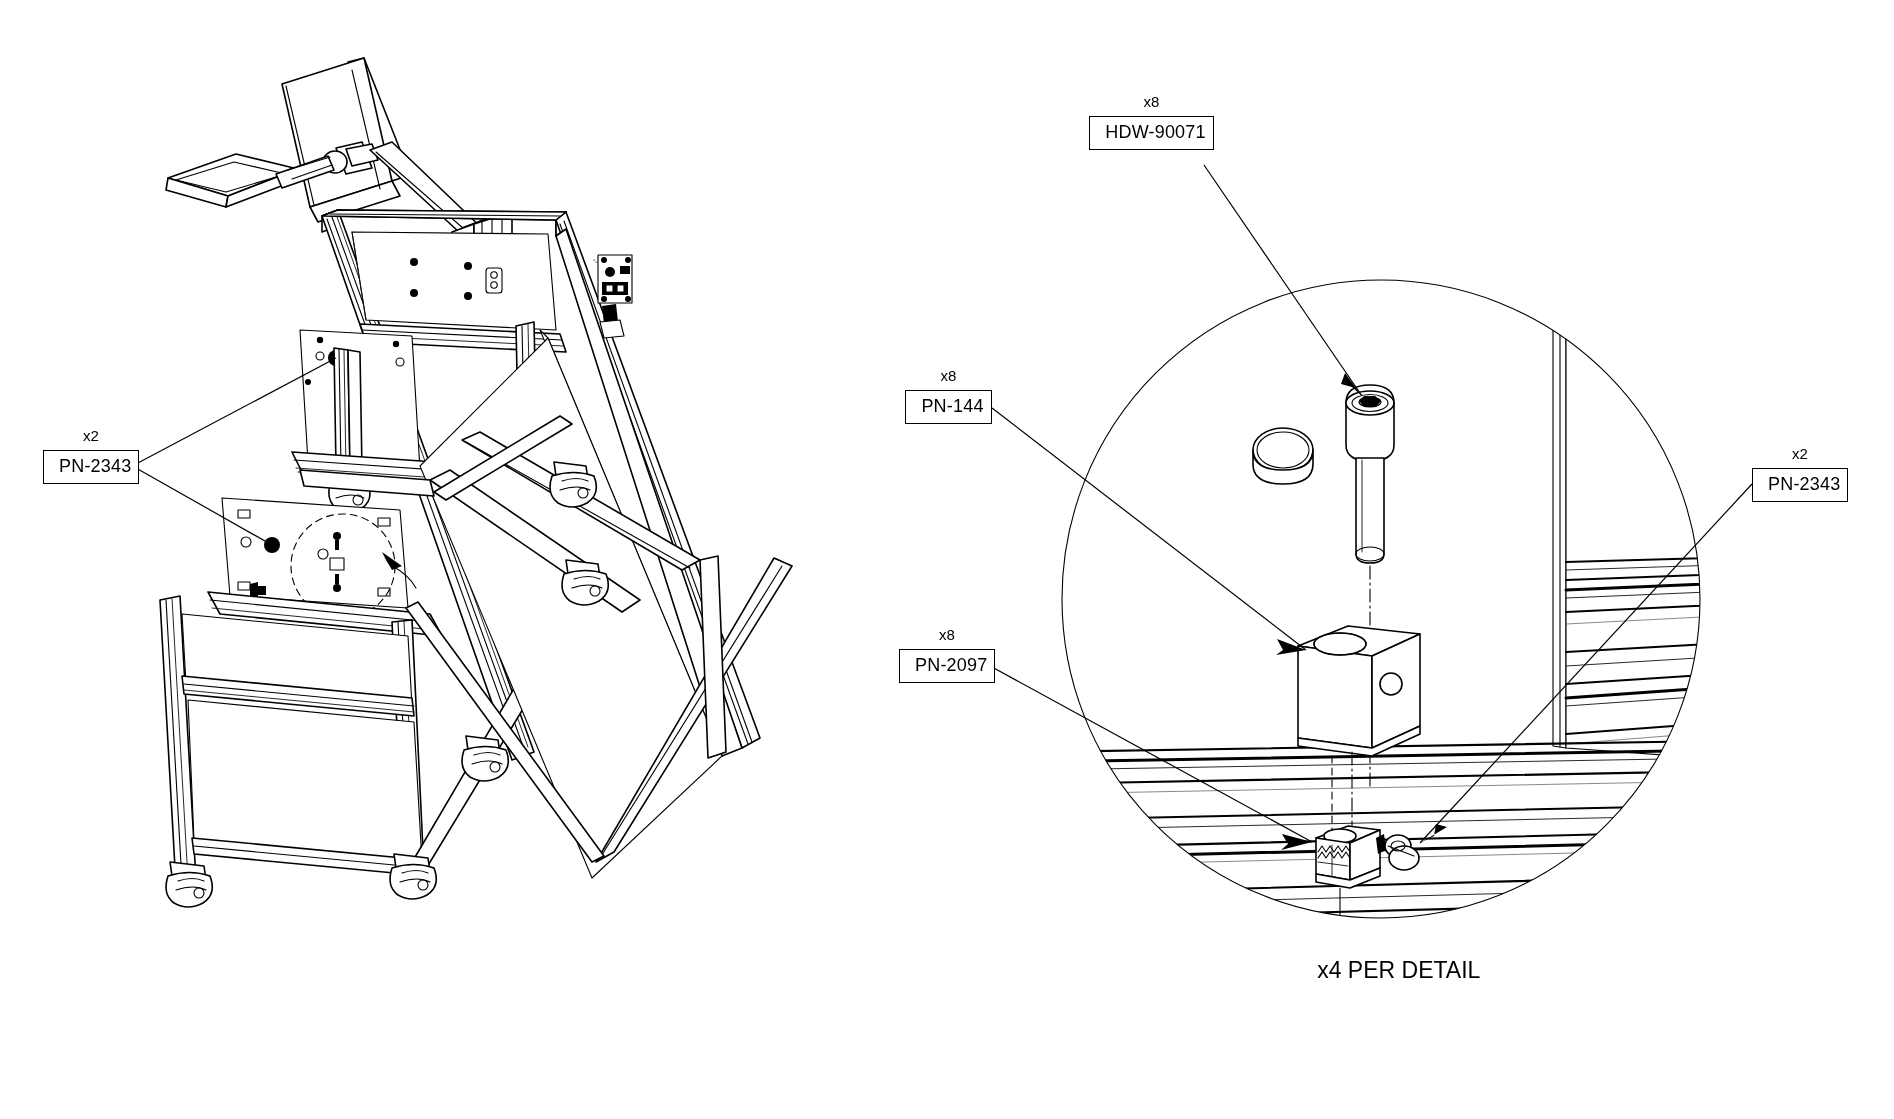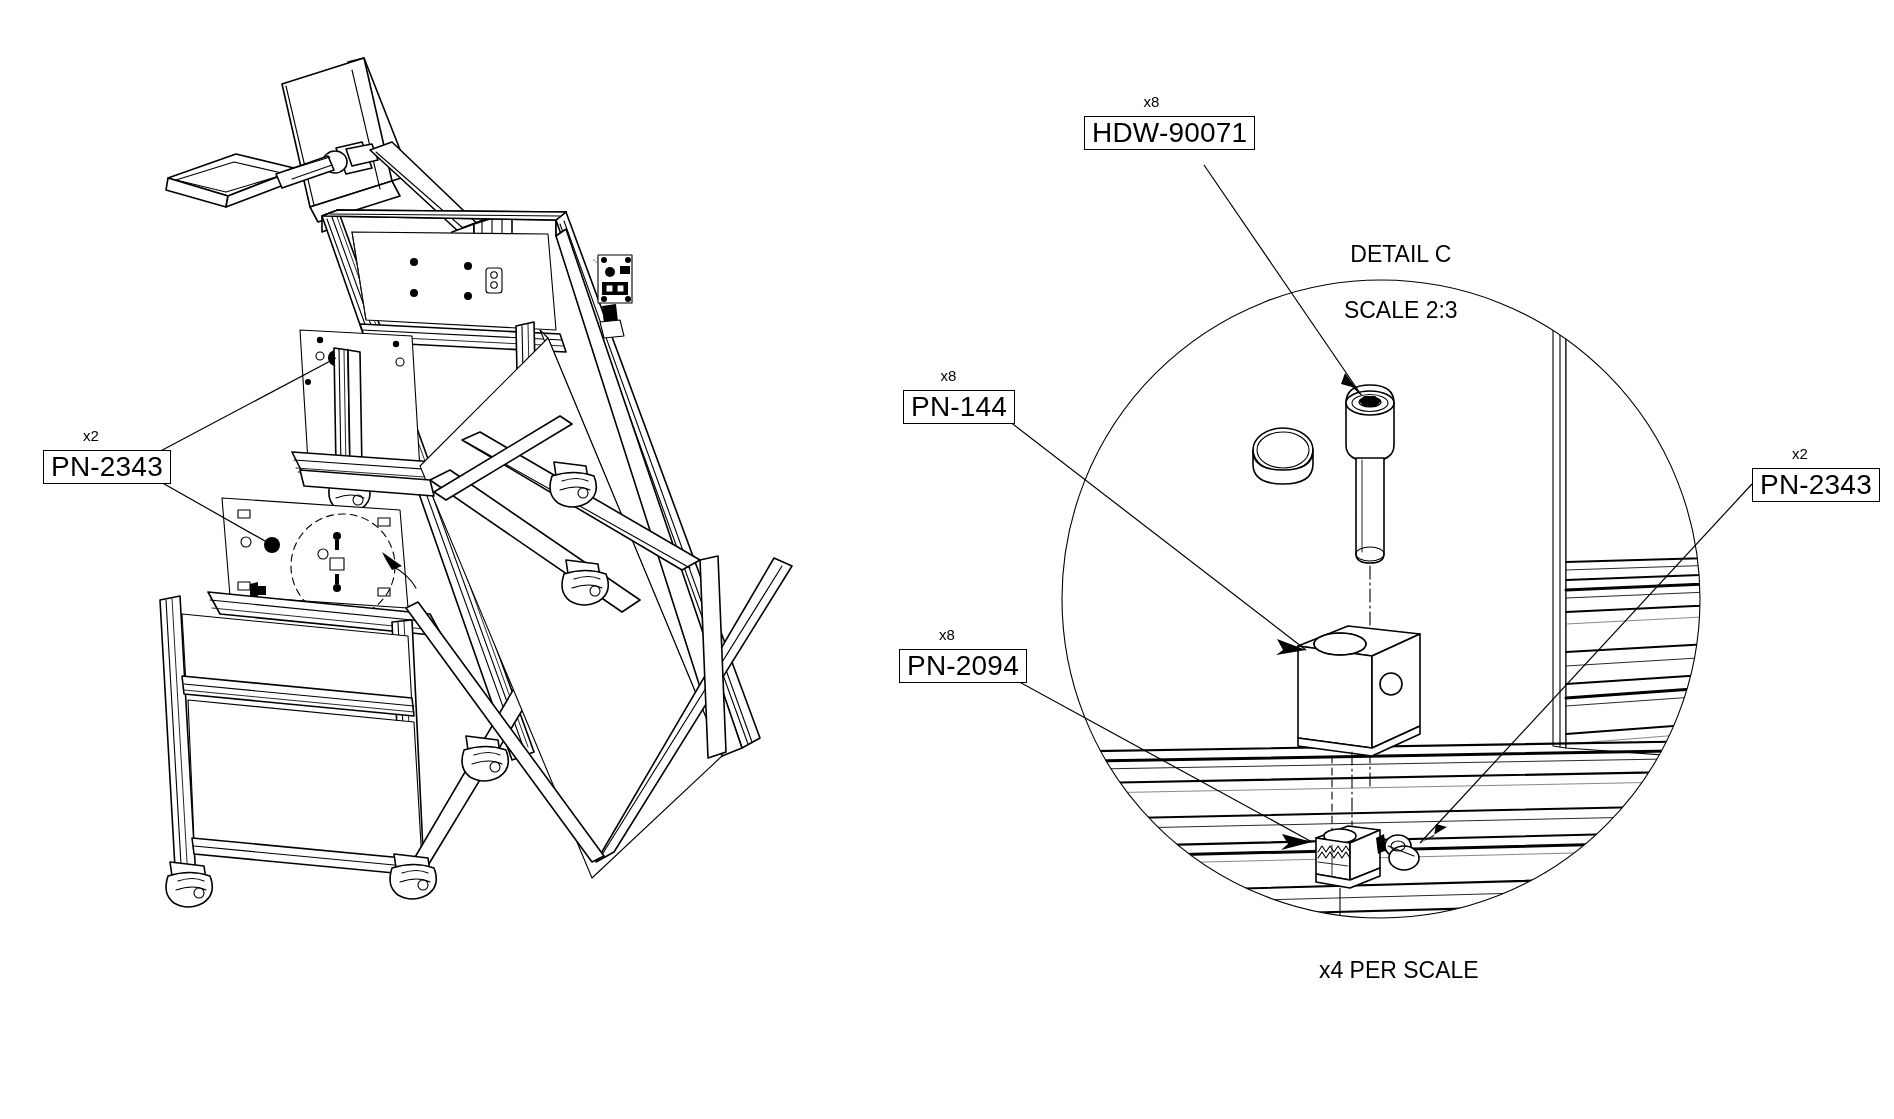--- a/index.html
+++ b/index.html
@@ -40,23 +40,23 @@
     line-height: 24px;
     letter-spacing: 0.2px;
     color: #000;
     display: block;
     margin-bottom: 2px;
   }
   .callout .pn {
     display: inline-block;
     border: 1.8px solid #000;
     background: #fff;
-    font-size: 28px;
+    font-size: 18px;
     line-height: 27px;
-    padding: 2px 7px 3px 7px;
+    padding: 2px 7px 3px 15px;
     white-space: nowrap;
     letter-spacing: 0.2px;
   }
   .freetext {
     position: absolute;
     font-size: 23px;
     line-height: 28px;
     text-align: center;
     white-space: pre;
     user-select: none;
@@ -462,30 +462,26 @@
     <span class="pn">HDW-90071</span>
   </div>
 
   <div class="callout" style="left:903px; top:364px; width:91px;">
     <span class="qty">x8</span>
     <span class="pn">PN-144</span>
   </div>
 
   <div class="callout" style="left:899px; top:623px; width:96px;">
     <span class="qty">x8</span>
-    <span class="pn">PN-2094</span>
+    <span class="pn">PN-2097</span>
   </div>
 
   <div class="callout" style="left:1752px; top:442px; width:96px;">
     <span class="qty">x2</span>
     <span class="pn">PN-2343</span>
   </div>
 
-  <div class="freetext" style="left:1283px; top:212px; width:210px;">
-    <span>DETAIL C</span><br>
-    <span>SCALE 2:3</span>
-  </div>
 
   <div class="freetext" style="left:1276px; top:928px; width:220px;">
-    <span>x4 PER SCALE</span>
+    <span>x4 PER DETAIL</span>
   </div>
 
 </div>
 
 </body></html>

